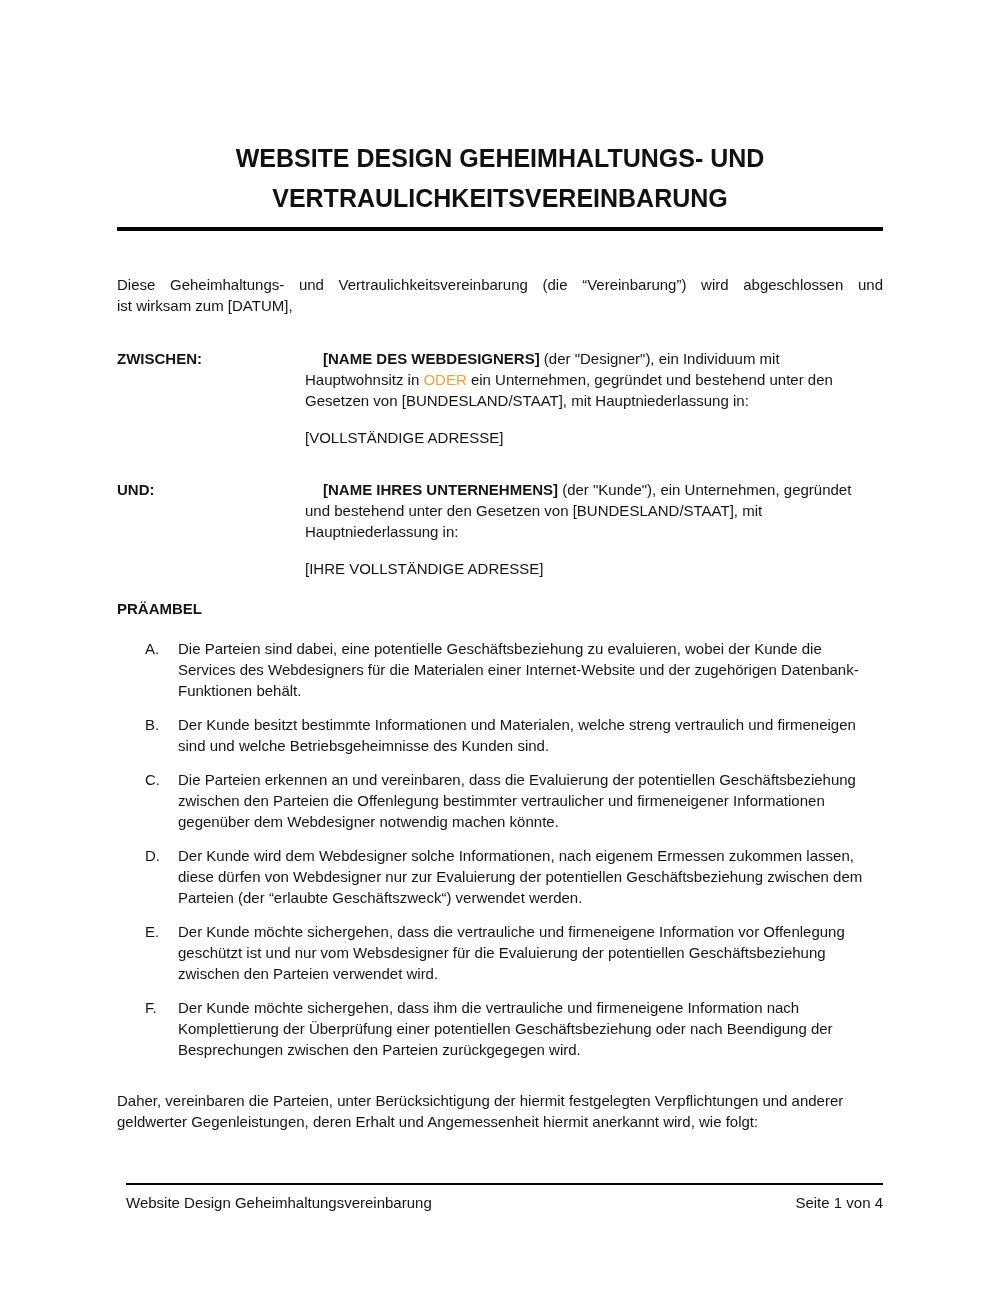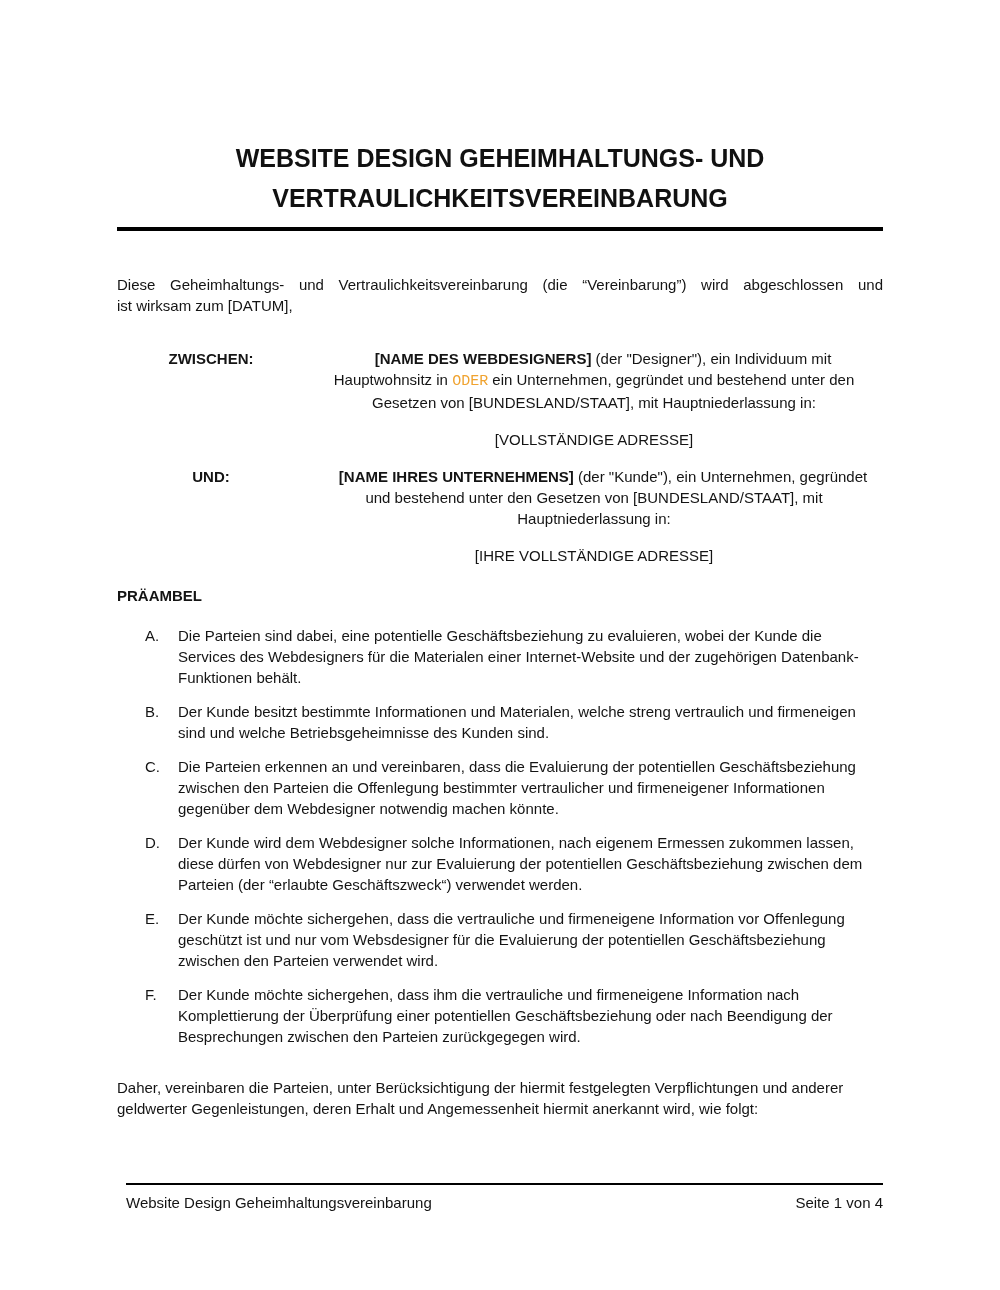--- a/index.html
+++ b/index.html
@@ -19,22 +19,22 @@
     font-size: 25px; line-height: 40px;
     font-weight: bold; text-align: center;
     color: #111;
   }
   .title-rule { height: 4px; background: #000; margin-top: 9px; }
 
   .intro { margin-top: 43px; }
   .jline { text-align: justify; text-align-last: justify; }
 
   .parties { margin-top: 32px; }
-  .party { display: flex; text-align: center; }
-  .party + .party { margin-top: 16px; }
+  .party { display: flex; }
+  .party + .party { margin-top: 31px; }
   .party-label { width: 188px; flex: none; font-weight: bold; }
   .party-content { flex: 1; }
   .party-address { margin-top: 16px; }
   .b { font-weight: bold; padding-left: 18px; }
   .hl { font-weight: normal; }
 
   .preamble-heading { margin-top: 19px; font-weight: bold; }
   .preamble-list { margin-top: 19px; }
   .p-item { display: flex; padding-left: 28px; margin-bottom: 13px; }
   .p-letter { width: 33px; flex: none; }
@@ -60,21 +60,21 @@
     <div class="jline">Diese Geheimhaltungs- und Vertraulichkeitsvereinbarung (die “Vereinbarung”) wird abgeschlossen und</div>
     <div>ist wirksam zum [DATUM],</div>
   </div>
 
   <div class="parties">
 
     <div class="party">
       <div class="party-label">ZWISCHEN:</div>
       <div class="party-content">
         <div><span class="b">[NAME DES WEBDESIGNERS]</span><span> (der "Designer"), ein Individuum mit</span></div>
-        <div><span>Hauptwohnsitz in </span><span class="hl" style="color: rgb(240, 163, 48); font-family: Liberation Mono, monospace;">ODER</span><span> ein Unternehmen, gegründet und bestehend unter den</span></div>
+        <div><span>Hauptwohnsitz in </span><span class="hl" style="color: rgb(240, 163, 48);">ODER</span><span> ein Unternehmen, gegründet und bestehend unter den</span></div>
         <div>Gesetzen von [BUNDESLAND/STAAT], mit Hauptniederlassung in:</div>
         <div class="party-address">[VOLLSTÄNDIGE ADRESSE]</div>
       </div>
     </div>
 
     <div class="party">
       <div class="party-label">UND:</div>
       <div class="party-content">
         <div><span class="b">[NAME IHRES UNTERNEHMENS]</span><span> (der "Kunde"), ein Unternehmen, gegründet</span></div>
         <div>und bestehend unter den Gesetzen von [BUNDESLAND/STAAT], mit</div>

